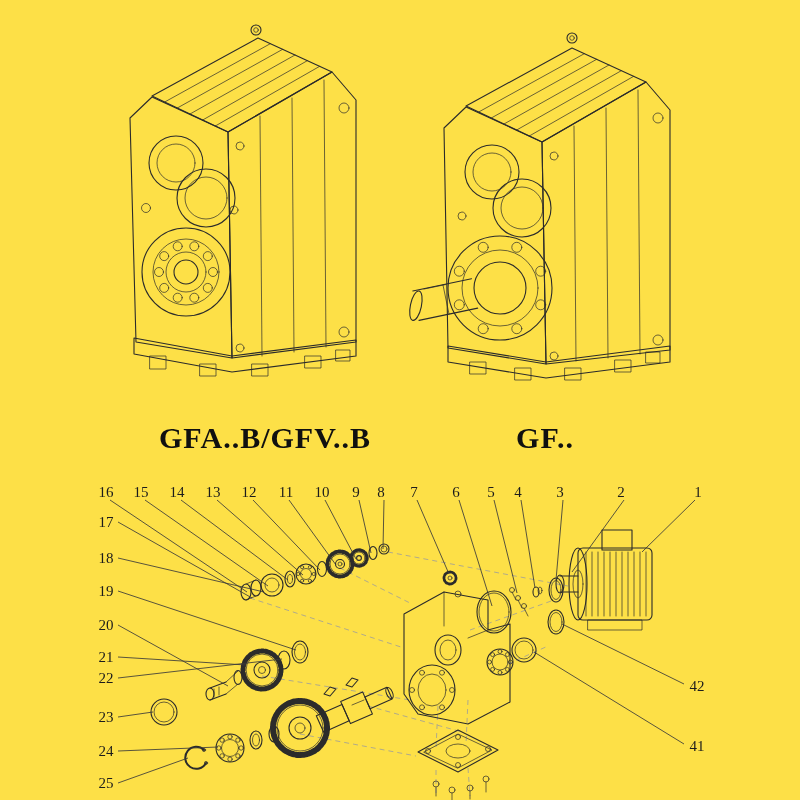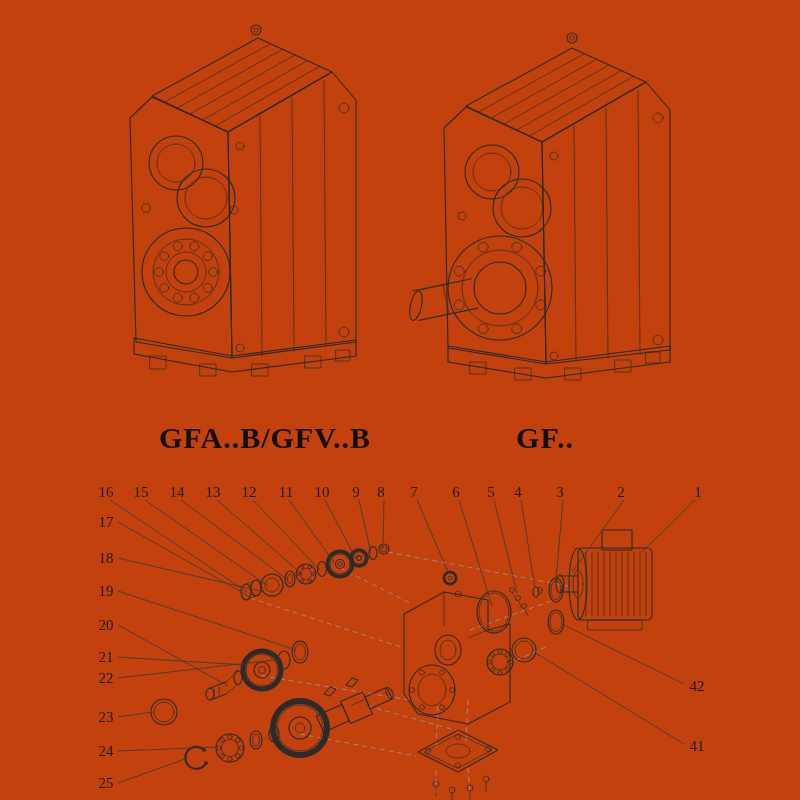--- a/index.html
+++ b/index.html
@@ -1,16 +1,16 @@
 <!DOCTYPE html>
 <html><head>
 <meta charset="utf-8">
 <style>
   html,body{margin:0;padding:0;background:#fff;}
-  #page{position:relative;width:800px;height:800px;background:#c2410c;overflow:hidden;
+  #page{position:relative;width:800px;height:800px;background:#fde047;overflow:hidden;
         font-family:"Liberation Serif",serif;}
   svg{position:absolute;left:0;top:0;}
   .ln{fill:none;stroke:#2b2b2b;stroke-width:1.1;stroke-linejoin:round;stroke-linecap:round;}
   .fthin{stroke-width:.7;}
   .guide{fill:none;stroke:#9c9c9c;stroke-width:.8;stroke-dasharray:5 4;}
   .leader{fill:none;stroke:#3a3a3a;stroke-width:.85;}
   .co{font:15px "Liberation Serif",serif;fill:#1c1c1c;text-anchor:middle;}
   .model{font:bold 30px "Liberation Serif",serif;fill:#101010;text-anchor:middle;letter-spacing:1px;}
 </style>
 </head>

